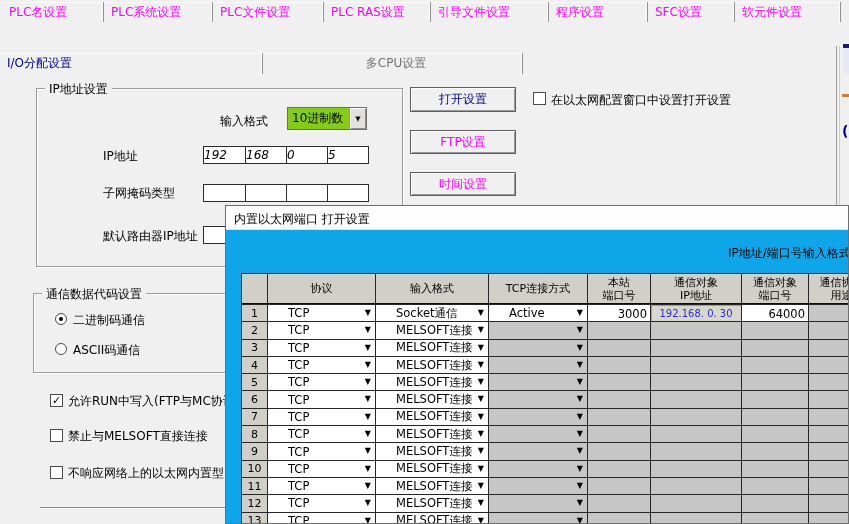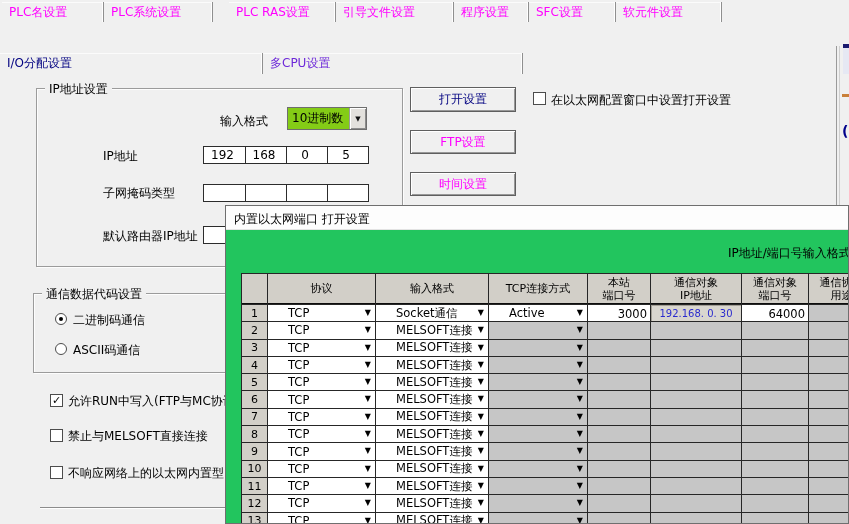--- a/index.html
+++ b/index.html
@@ -25,21 +25,21 @@
   }
 
   
   .gb { position:absolute; border:1px solid #9b9b9b; box-shadow:1px 1px 0 #fdfdfd, inset 1px 1px 0 #fdfdfd; }
   .gb-label { position:absolute; top:-8px; left:8px; background:#F0F0F0; padding:0 4px; font-size:12px; white-space:nowrap; }
 
   .lbl { position:absolute; font-size:12px; white-space:nowrap; }
 
   
   .cells { position:absolute; display:flex; border:1px solid #2c2c2c; background:#fff; height:18px; }
-  .cell { width:41px; border-left:1px solid #2c2c2c; text-align:center; padding:1px 4px 0 0; font-size:12px; }
+  .cell { width:41px; border-left:1px solid #2c2c2c; text-align:left; padding:1px 4px 0 0; font-size:12px;font-style:italic; }
   .cell:first-child { border-left:none; }
 
   
   .combo-lite { position:absolute; background:#84cc16; border:1px solid #6e6e6e; display:flex; align-items:center; }
   .combo-lite .txt { flex:1; padding:0 0 0 4px; font-size:12px; white-space:nowrap; }
   .combo-lite .arrbox {
     width:17px; align-self:stretch; background:#E3E1DD; border-left:1px solid #9a9a9a;
     display:flex; align-items:center; justify-content:center; font-size:7px; color:#111;
     box-shadow:inset 1px 1px 0 #fff, inset -1px -1px 0 #8c8c8c;
   }
@@ -56,21 +56,21 @@
   
   .cb { position:absolute; width:13px; height:13px; background:#fff; border:1px solid #4c4c4c; font-size:11px; line-height:11px; text-align:center; font-weight:bold; }
   .radio { position:absolute; width:12px; height:12px; background:#fff; border:1px solid #4c4c4c; border-radius:50%; }
   .radio .dot { position:absolute; left:3px; top:3px; width:4px; height:4px; background:#000; border-radius:50%; }
 
   .divider { position:absolute; height:0; border-top:1px solid #8c8c8c; border-bottom:1px solid #ffffff; }
 
   
   #dialog {
     position:absolute; left:225px; top:205px; width:624px; height:319px;
-    background:#22c55e; border:1px solid #6f6f6f; overflow:hidden; z-index:10;
+    background:#0ea5e9; border:1px solid #6f6f6f; overflow:hidden; z-index:10;
   }
   #dlg-titlebar { height:24px; background:#FDFDFD; border-bottom:1px solid #e3e3e3; padding:5px 0 0 8px; font-size:12px; }
   #dlg-format-label { position:absolute; left:502px; top:39px; font-size:12px; white-space:nowrap; }
 
   
   #otable {
     position:absolute; left:15px; top:67px;
     display:grid;
     grid-template-columns:25px 107px 112px 98px 62px 90px 66px 65px;
     grid-template-rows:30px;
@@ -93,29 +93,30 @@
 
   
   .frag { position:absolute; }
 </style>
 </head>
 <body>
 
 <div id="tabrow1" class="tabrow">
     <div class="tab" style="width: 102px; color: rgb(255, 0, 255);">PLC名设置</div>
     <div class="tab" style="width: 109px; color: rgb(255, 0, 255);">PLC系统设置</div>
-    <div class="tab" style="width: 107px; color: rgb(255, 0, 255); margin-left: 16px;">PLC RAS设置</div>
+    <div class="tab" style="width: 111px; color: rgb(255, 0, 255);">PLC文件设置</div>
+    <div class="tab" style="width: 107px; color: rgb(255, 0, 255);">PLC RAS设置</div>
     <div class="tab" style="width: 118px; color: rgb(255, 0, 255);">引导文件设置</div>
-    <div class="tab" style="width: 75px; color: rgb(255, 0, 255);">程序设置</div>
+    <div class="tab" style="width: 99px; color: rgb(255, 0, 255);">程序设置</div>
     <div class="tab" style="width: 87px; color: rgb(255, 0, 255);">SFC设置</div>
     <div class="tab" style="width: 106px; color: rgb(255, 0, 255);">软元件设置</div>
   </div>
 <div id="tabrow2" class="tabrow">
     <div class="tab" style="width: 263px; color: rgb(0, 0, 128);">I/O分配设置</div>
-    <div class="tab" style="width: 260px; color: #6d28d9;">多CPU设置</div>
+    <div class="tab" style="width: 260px; color: #737373; text-align: center;">多CPU设置</div>
   </div>
 
 <div class="gb" style="left:36px; top:88px; width:367px; height:179px;">
   <span class="gb-label">IP地址设置</span>
 </div>
 
 <span class="lbl" style="left:220px; top:113px;">输入格式</span>
 <div class="combo-lite" style="left:287px; top:107px; width:80px; height:23px;">
   <span class="txt">10进制数</span>
   <span class="arrbox">▼</span>

